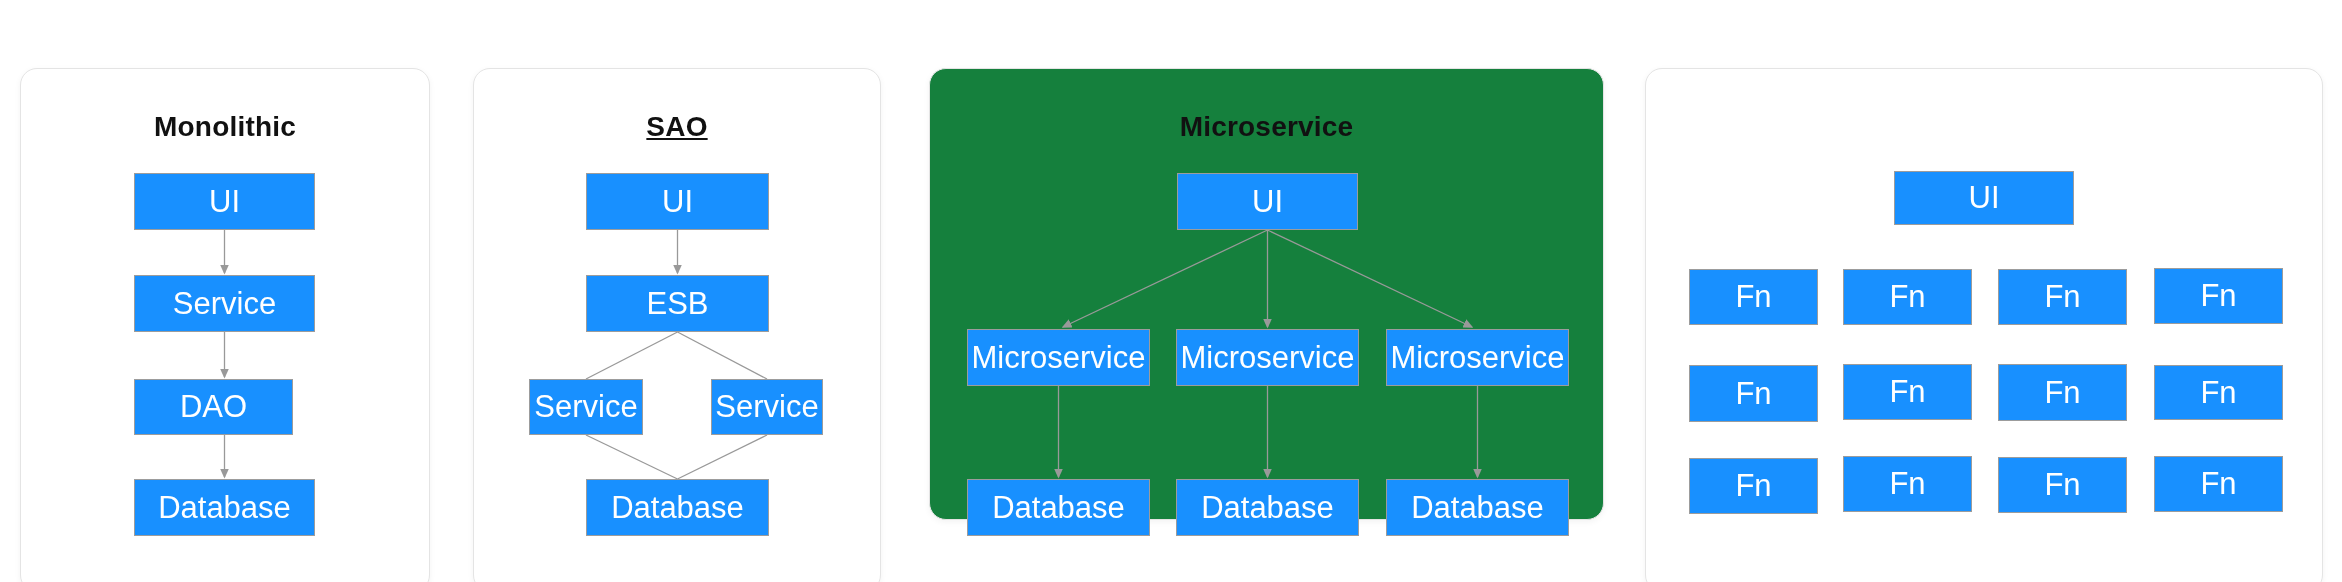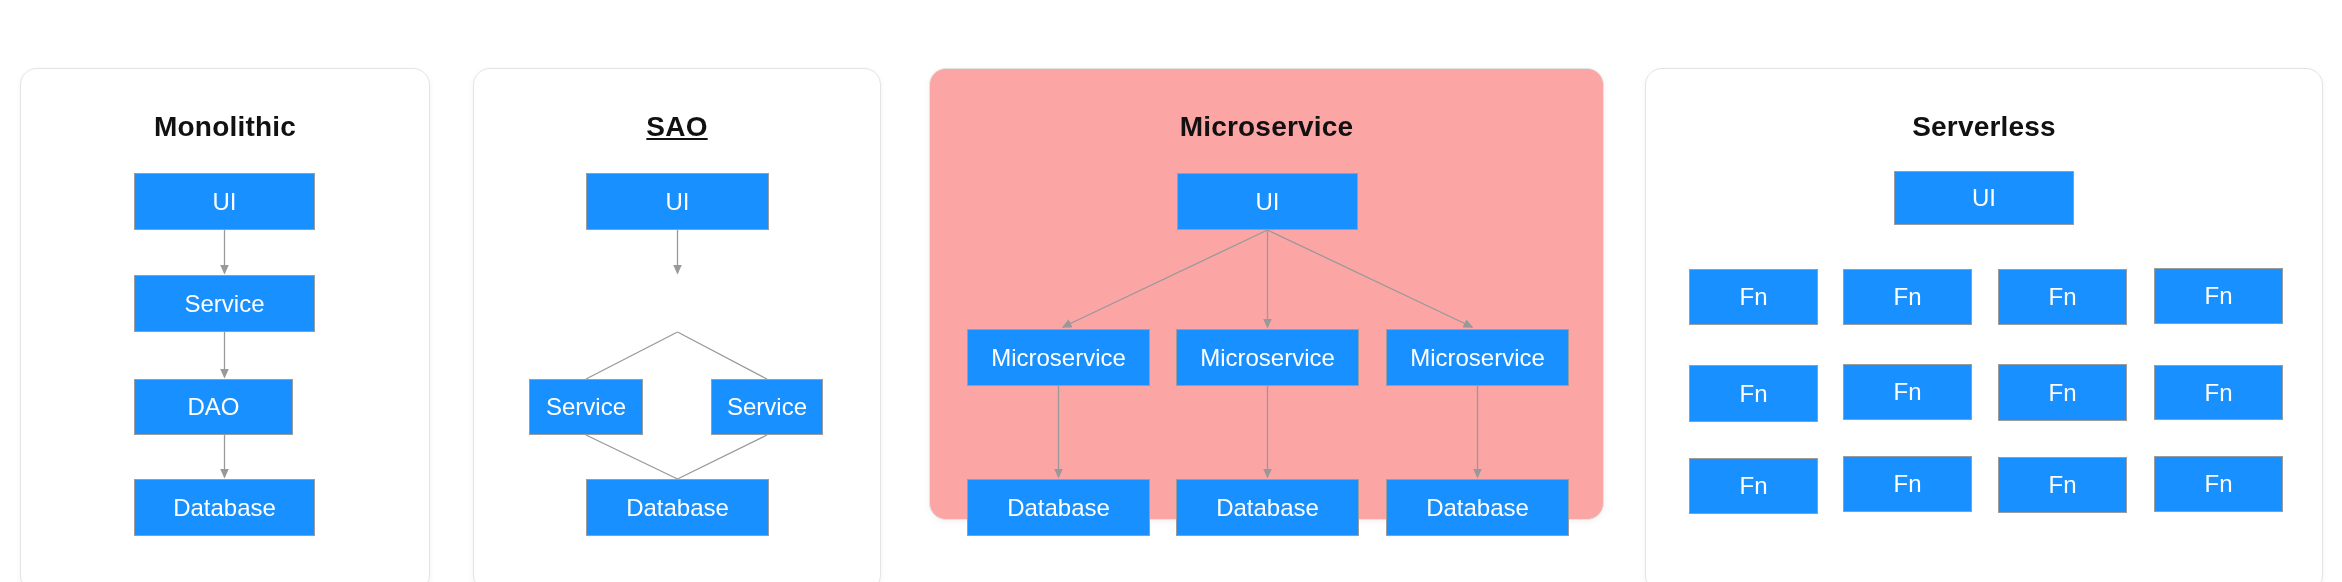--- a/index.html
+++ b/index.html
@@ -40,21 +40,21 @@
     top: 0;
     pointer-events: none;
   }
   .node {
     position: absolute;
     display: flex;
     align-items: center;
     justify-content: center;
     border: 1.5px solid;
     box-sizing: border-box;
-    font-size: 24px;
+    font-size: 31px;
     font-weight: 400;
     white-space: nowrap;
   }
 </style>
 </head>
 <body>
 
 <div id="canvas" style="width: 2342px; height: 582px; background: rgb(255, 255, 255);">
     <section class="panel" style="left: 20px; top: 32px; width: 410px; height: 524px; background: rgb(255, 255, 255); border-color: rgb(228, 228, 228);">
       <h2 class="panel-title" style="color: rgb(17, 17, 17);">Monolithic</h2>
@@ -81,25 +81,26 @@
             <path d="M0,0 L10,4.5 L0,9 Z" fill="#999999"></path>
           </marker>
         </defs>
         <line x1="203.5" y1="161" x2="203.5" y2="204" stroke="#999999" stroke-width="1.3" marker-end="url(#arrowhead-1)"></line>
         <line x1="203.5" y1="263" x2="112" y2="310" stroke="#999999" stroke-width="1.3"></line>
         <line x1="203.5" y1="263" x2="293" y2="310" stroke="#999999" stroke-width="1.3"></line>
         <line x1="112" y1="366" x2="203.5" y2="410" stroke="#999999" stroke-width="1.3"></line>
         <line x1="293" y1="366" x2="203.5" y2="410" stroke="#999999" stroke-width="1.3"></line>
       </svg>
       <div class="node" style="left: 112px; top: 104px; width: 183px; height: 57px; background: rgb(24, 144, 255); border-color: rgb(156, 156, 156); color: rgb(255, 255, 255);">UI</div>
+      <div class="node" style="left: 112px; top: 206px; width: 183px; height: 57px; background: rgb(24, 144, 255); border-color: rgb(156, 156, 156); color: rgb(255, 255, 255);">ESB</div>
       <div class="node" style="left: 55px; top: 310px; width: 114px; height: 56px; background: rgb(24, 144, 255); border-color: rgb(156, 156, 156); color: rgb(255, 255, 255);">Service</div>
       <div class="node" style="left: 237px; top: 310px; width: 112px; height: 56px; background: rgb(24, 144, 255); border-color: rgb(156, 156, 156); color: rgb(255, 255, 255);">Service</div>
       <div class="node" style="left: 112px; top: 410px; width: 183px; height: 57px; background: rgb(24, 144, 255); border-color: rgb(156, 156, 156); color: rgb(255, 255, 255);">Database</div>
     </section>
-    <section class="panel" style="left: 929px; top: 32px; width: 675px; height: 452px; background: #fca5a5; border-color: rgb(228, 228, 228);">
+    <section class="panel" style="left: 929px; top: 32px; width: 675px; height: 452px; background: #15803d; border-color: rgb(228, 228, 228);">
       <h2 class="panel-title" style="color: rgb(17, 17, 17);">Microservice</h2>
       <svg class="wires" width="675" height="524" viewBox="0 0 675 524">
         <defs>
           <marker id="arrowhead-2" markerWidth="10" markerHeight="9" refX="8.5" refY="4.5" orient="auto" markerUnits="userSpaceOnUse">
             <path d="M0,0 L10,4.5 L0,9 Z" fill="#999999"></path>
           </marker>
         </defs>
         <line x1="337.5" y1="161" x2="133" y2="258" stroke="#999999" stroke-width="1.3" marker-end="url(#arrowhead-2)"></line>
         <line x1="337.5" y1="161" x2="337.5" y2="258" stroke="#999999" stroke-width="1.3" marker-end="url(#arrowhead-2)"></line>
         <line x1="337.5" y1="161" x2="542" y2="258" stroke="#999999" stroke-width="1.3" marker-end="url(#arrowhead-2)"></line>
@@ -109,21 +110,20 @@
       </svg>
       <div class="node" style="left: 247px; top: 104px; width: 181px; height: 57px; background: rgb(24, 144, 255); border-color: rgb(156, 156, 156); color: rgb(255, 255, 255);">UI</div>
       <div class="node" style="left: 37px; top: 260px; width: 183px; height: 57px; background: rgb(24, 144, 255); border-color: rgb(156, 156, 156); color: rgb(255, 255, 255);">Microservice</div>
       <div class="node" style="left: 246px; top: 260px; width: 183px; height: 57px; background: rgb(24, 144, 255); border-color: rgb(156, 156, 156); color: rgb(255, 255, 255);">Microservice</div>
       <div class="node" style="left: 456px; top: 260px; width: 183px; height: 57px; background: rgb(24, 144, 255); border-color: rgb(156, 156, 156); color: rgb(255, 255, 255);">Microservice</div>
       <div class="node" style="left: 37px; top: 410px; width: 183px; height: 57px; background: rgb(24, 144, 255); border-color: rgb(156, 156, 156); color: rgb(255, 255, 255);">Database</div>
       <div class="node" style="left: 246px; top: 410px; width: 183px; height: 57px; background: rgb(24, 144, 255); border-color: rgb(156, 156, 156); color: rgb(255, 255, 255);">Database</div>
       <div class="node" style="left: 456px; top: 410px; width: 183px; height: 57px; background: rgb(24, 144, 255); border-color: rgb(156, 156, 156); color: rgb(255, 255, 255);">Database</div>
     </section>
     <section class="panel" style="left: 1645px; top: 32px; width: 678px; height: 524px; background: rgb(255, 255, 255); border-color: rgb(228, 228, 228);">
-      <h2 class="panel-title" style="color: rgb(17, 17, 17);">Serverless</h2>
       <div class="node" style="left: 248px; top: 102px; width: 180px; height: 54px; background: rgb(24, 144, 255); border-color: rgb(156, 156, 156); color: rgb(255, 255, 255);">UI</div>
       <div class="node" style="left: 43px; top: 200px; width: 129px; height: 56px; background: rgb(24, 144, 255); border-color: rgb(156, 156, 156); color: rgb(255, 255, 255);">Fn</div>
       <div class="node" style="left: 197px; top: 200px; width: 129px; height: 56px; background: rgb(24, 144, 255); border-color: rgb(156, 156, 156); color: rgb(255, 255, 255);">Fn</div>
       <div class="node" style="left: 352px; top: 200px; width: 129px; height: 56px; background: rgb(24, 144, 255); border-color: rgb(156, 156, 156); color: rgb(255, 255, 255);">Fn</div>
       <div class="node" style="left: 508px; top: 199px; width: 129px; height: 56px; background: rgb(24, 144, 255); border-color: rgb(156, 156, 156); color: rgb(255, 255, 255);">Fn</div>
       <div class="node" style="left: 43px; top: 296px; width: 129px; height: 57px; background: rgb(24, 144, 255); border-color: rgb(156, 156, 156); color: rgb(255, 255, 255);">Fn</div>
       <div class="node" style="left: 197px; top: 295px; width: 129px; height: 56px; background: rgb(24, 144, 255); border-color: rgb(156, 156, 156); color: rgb(255, 255, 255);">Fn</div>
       <div class="node" style="left: 352px; top: 295px; width: 129px; height: 57px; background: rgb(24, 144, 255); border-color: rgb(156, 156, 156); color: rgb(255, 255, 255);">Fn</div>
       <div class="node" style="left: 508px; top: 296px; width: 129px; height: 55px; background: rgb(24, 144, 255); border-color: rgb(156, 156, 156); color: rgb(255, 255, 255);">Fn</div>
       <div class="node" style="left: 43px; top: 389px; width: 129px; height: 56px; background: rgb(24, 144, 255); border-color: rgb(156, 156, 156); color: rgb(255, 255, 255);">Fn</div>

